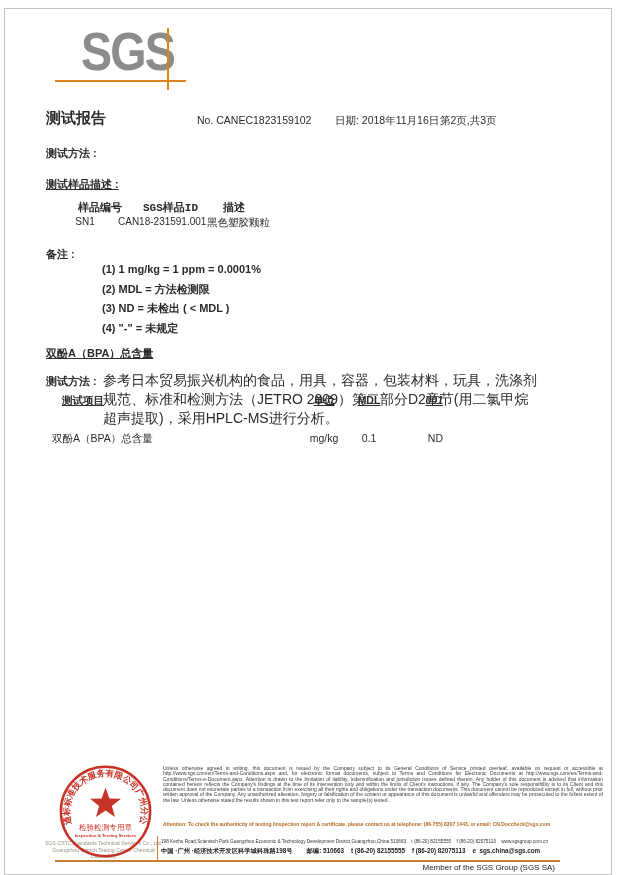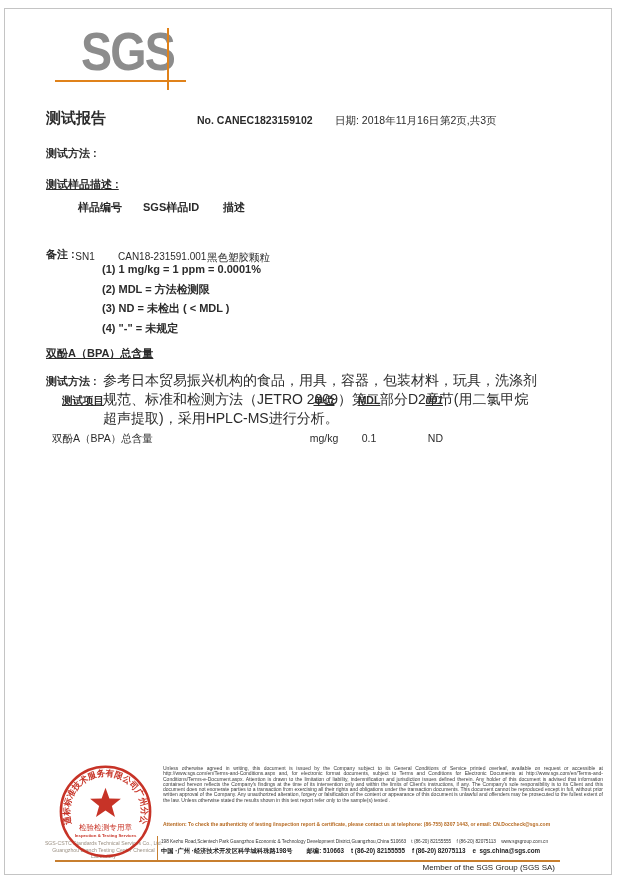--- a/index.html
+++ b/index.html
@@ -13,31 +13,31 @@
   .page-border { left:4px; top:8px; width:606px; height:865px; border:1px solid #c4c4c4; }
 
   
   .logo { left:81px; top:25px; font-size:53px; font-weight:bold; color:#8c8c8c;
           letter-spacing:-2px; line-height:1; transform:scaleX(.88); transform-origin:0 0; }
   .logo-vline { left:167px; top:28px; width:2px; height:62px; background:#e0821a; }
   .logo-hline { left:55px; top:80px; width:131px; height:2px; background:#e0821a; }
 
   
   .report-title { left:46px; top:109px; font-size:15px; font-weight:bold; }
-  .report-no   { left:197px; top:114px; font-size:10.5px;font-weight:bold; }
+  .report-no   { left:197px; top:114px; font-size:10.5px; }
   .report-date { left:335px; top:114px; font-size:10.5px; }
   .page-info   { left:440px; top:114px; font-size:10.5px; }
 
   .results-label { left:46px; top:146px; font-size:11px; font-weight:bold; }
   .sample-title  { left:46px; top:177px; font-size:11px; font-weight:bold; text-decoration:underline; }
 
   
   .st-h  { top:200px; font-size:11px; font-weight:bold;margin-left:16px; }
-  .st-v  { top:216px; font-size:10px;margin-top:35px; }
-  .st-c1h { left:62px; }  .st-c2h { left:127px; } .st-c3h { left:207px; }
+  .st-v  { top:216px; font-size:10px; }
+  .st-c1h { left:62px; }  .st-c2h { left:127px;font-family:Liberation Mono, monospace; } .st-c3h { left:207px; }
   .st-c1v { left:62px; width:46px; text-align:center; }
   .st-c2v { left:118px; }
   .st-c3v { left:207px; font-size:10.5px; }
 
   .notes-label { left:46px; top:247px; font-size:11px; font-weight:bold; }
   .notes { left:102px; top:260px; font-size:11px; font-weight:bold; line-height:19.7px; }
 
   .bpa-title    { left:46px; top:346px; font-size:11px; font-weight:bold; text-decoration:underline; }
   .method-label { left:46px; top:374px; font-size:11px; font-weight:bold; }
   .method-text  { left:103px; top:371px; width:437px; font-size:14px; line-height:19px; }

